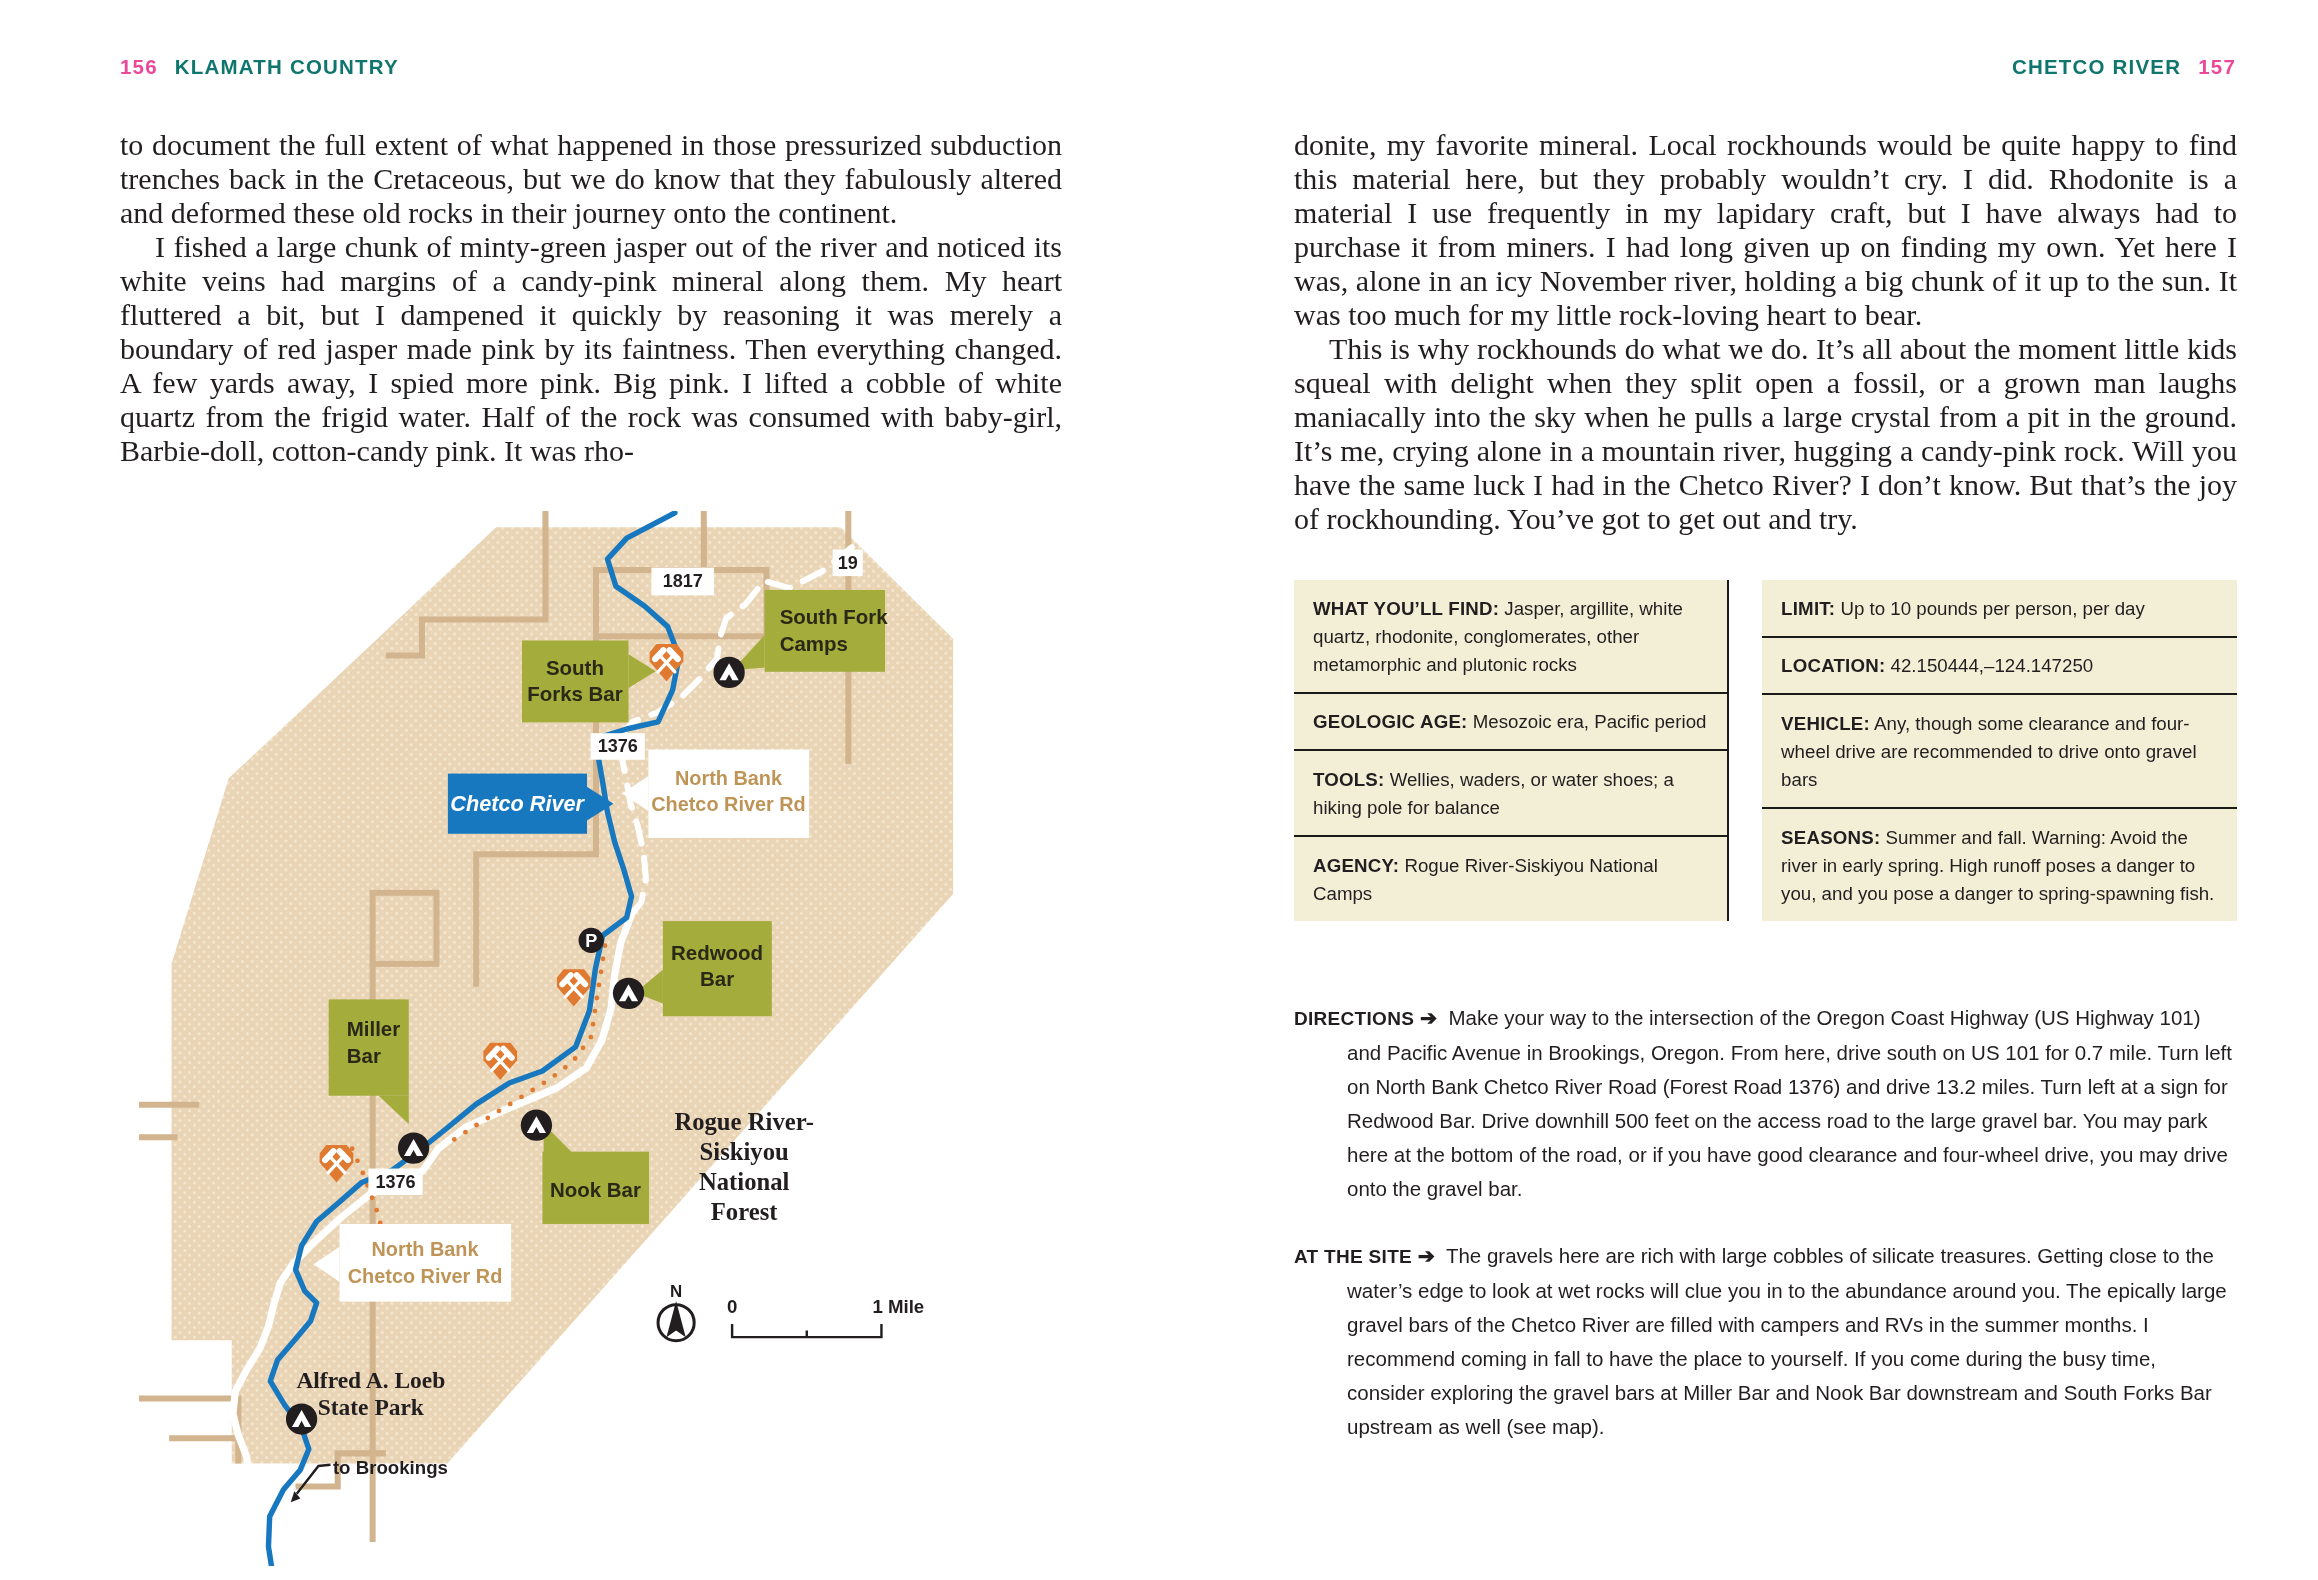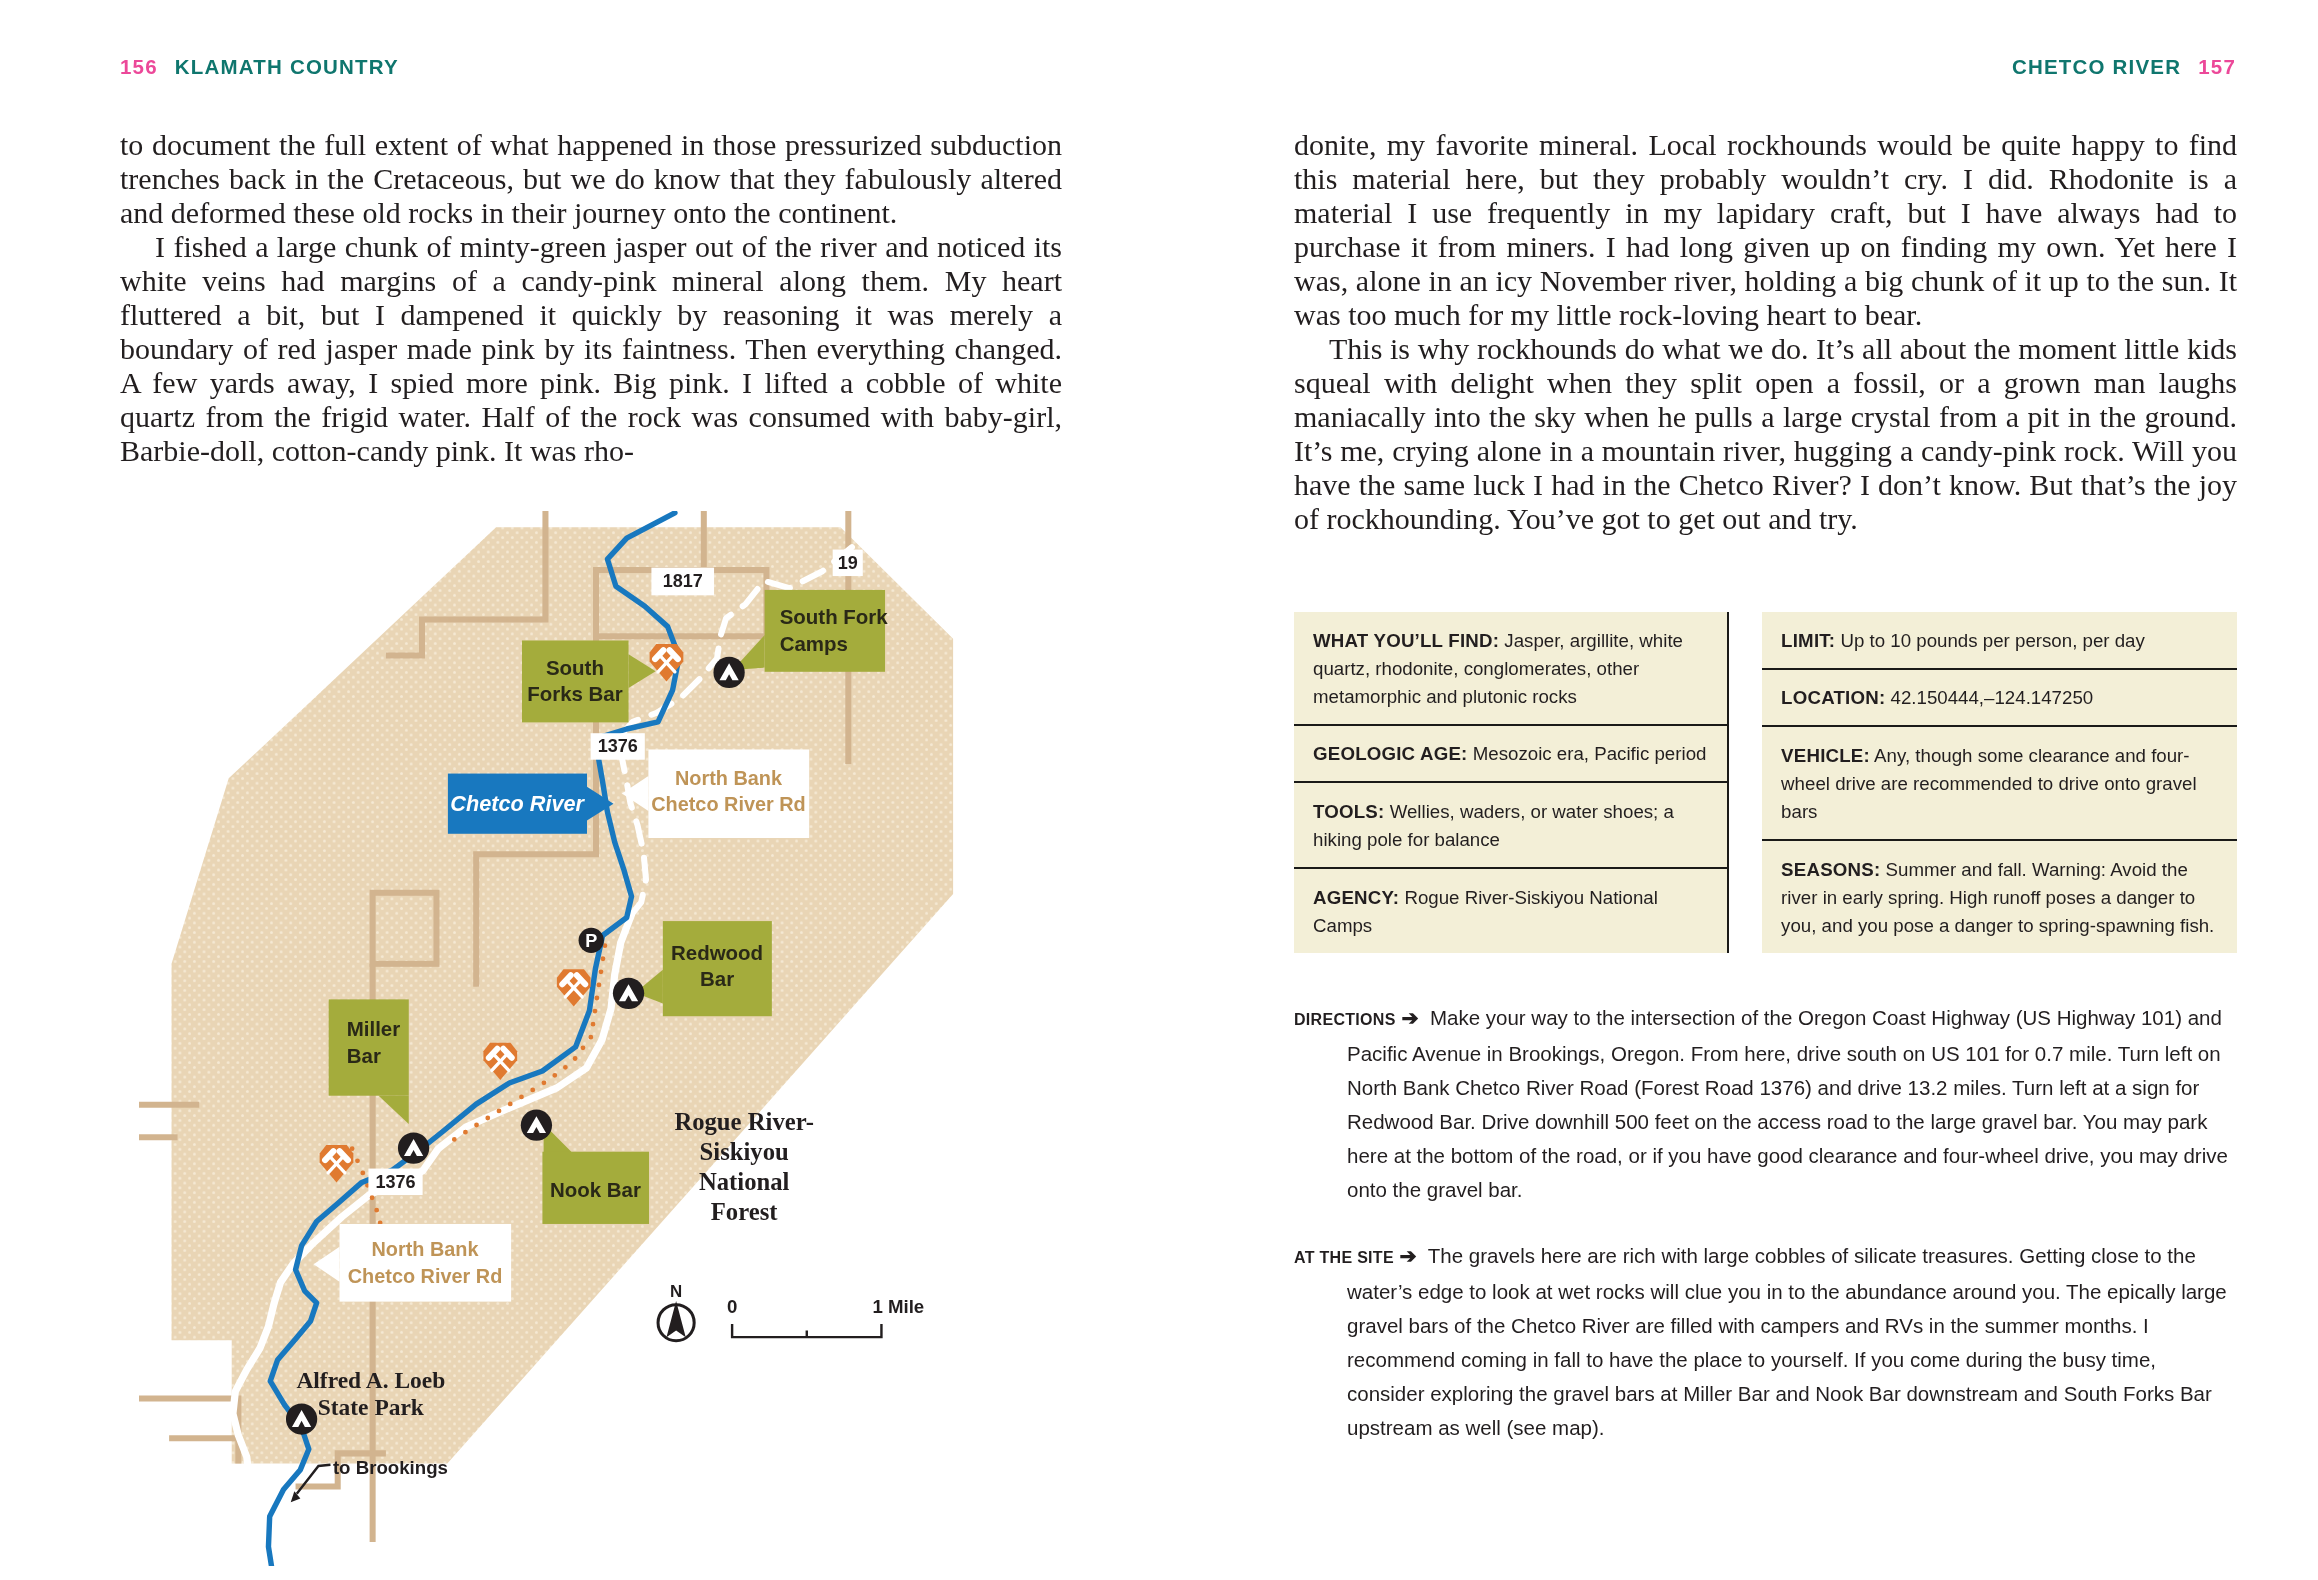--- a/index.html
+++ b/index.html
@@ -10,32 +10,32 @@
   .runhead .folio{color:#ec4899;}
   .runhead .sect{color:#0f766e;margin-left:17px;}
   .runhead.right{right:83px;text-align:right;}
   .runhead.right .sect{margin-left:0;margin-right:17px;}
   
   .textcol{position:absolute;width:942px;font-family:"Liberation Serif",serif;
            font-size:30px;line-height:34px;text-align:justify;}
   .textcol p{margin:0;}
   .textcol p.indent{text-indent:35px;}
   
-  .info-table{position:absolute;left:1294px;top:580px;width:943px;display:flex;align-items:stretch;margin-top:32px;}
+  .info-table{position:absolute;left:1294px;top:580px;width:943px;display:flex;align-items:stretch;}
   .tcol{display:flex;flex-direction:column;}
   .tcol-left{width:47.7%;}
   .tcol-right{width:52.3%;border-left:2.4px solid #1a1a18;padding-left:33px;}
   .tcell{background:#f3efd7;padding:14.5px 18px 13.2px 19px;font-size:18.7px;line-height:28px;
          border-bottom:2.4px solid #1a1a18;}
   .tcol .tcell:last-child{border-bottom:none;flex:1;}
   .tlabel{font-weight:bold;letter-spacing:0.2px;}
   
   .siteblock{position:absolute;left:1294px;width:943px;font-size:20.5px;line-height:34px;}
   .siteblock p{margin:0;padding-left:53px;text-indent:-53px;}
-  .slabel{font-weight:bold;font-size:16px;letter-spacing:0.3px;}
+  .slabel{font-weight:bold;font-size:19px;letter-spacing:0.3px;}
   .sarrow{font-weight:bold;}
   
   #map{position:absolute;left:139px;top:511px;}
   svg text{font-family:"Liberation Sans",sans-serif;}
   .routetxt{font-size:30px;font-weight:bold;fill:#221e1f;}
   .olivetxt{font-size:34px;font-weight:bold;fill:#2a2917;}
   .browntxt{font-size:33px;font-weight:bold;fill:#bf9457;}
   .bluetxt{font-size:36px;font-weight:bold;font-style:italic;fill:#ffffff;}
   .foresttxt{font-family:"Liberation Serif",serif;font-size:41px;font-weight:bold;fill:#221e1f;}
   .parktxt{font-family:"Liberation Serif",serif;font-size:39px;font-weight:bold;fill:#221e1f;}

